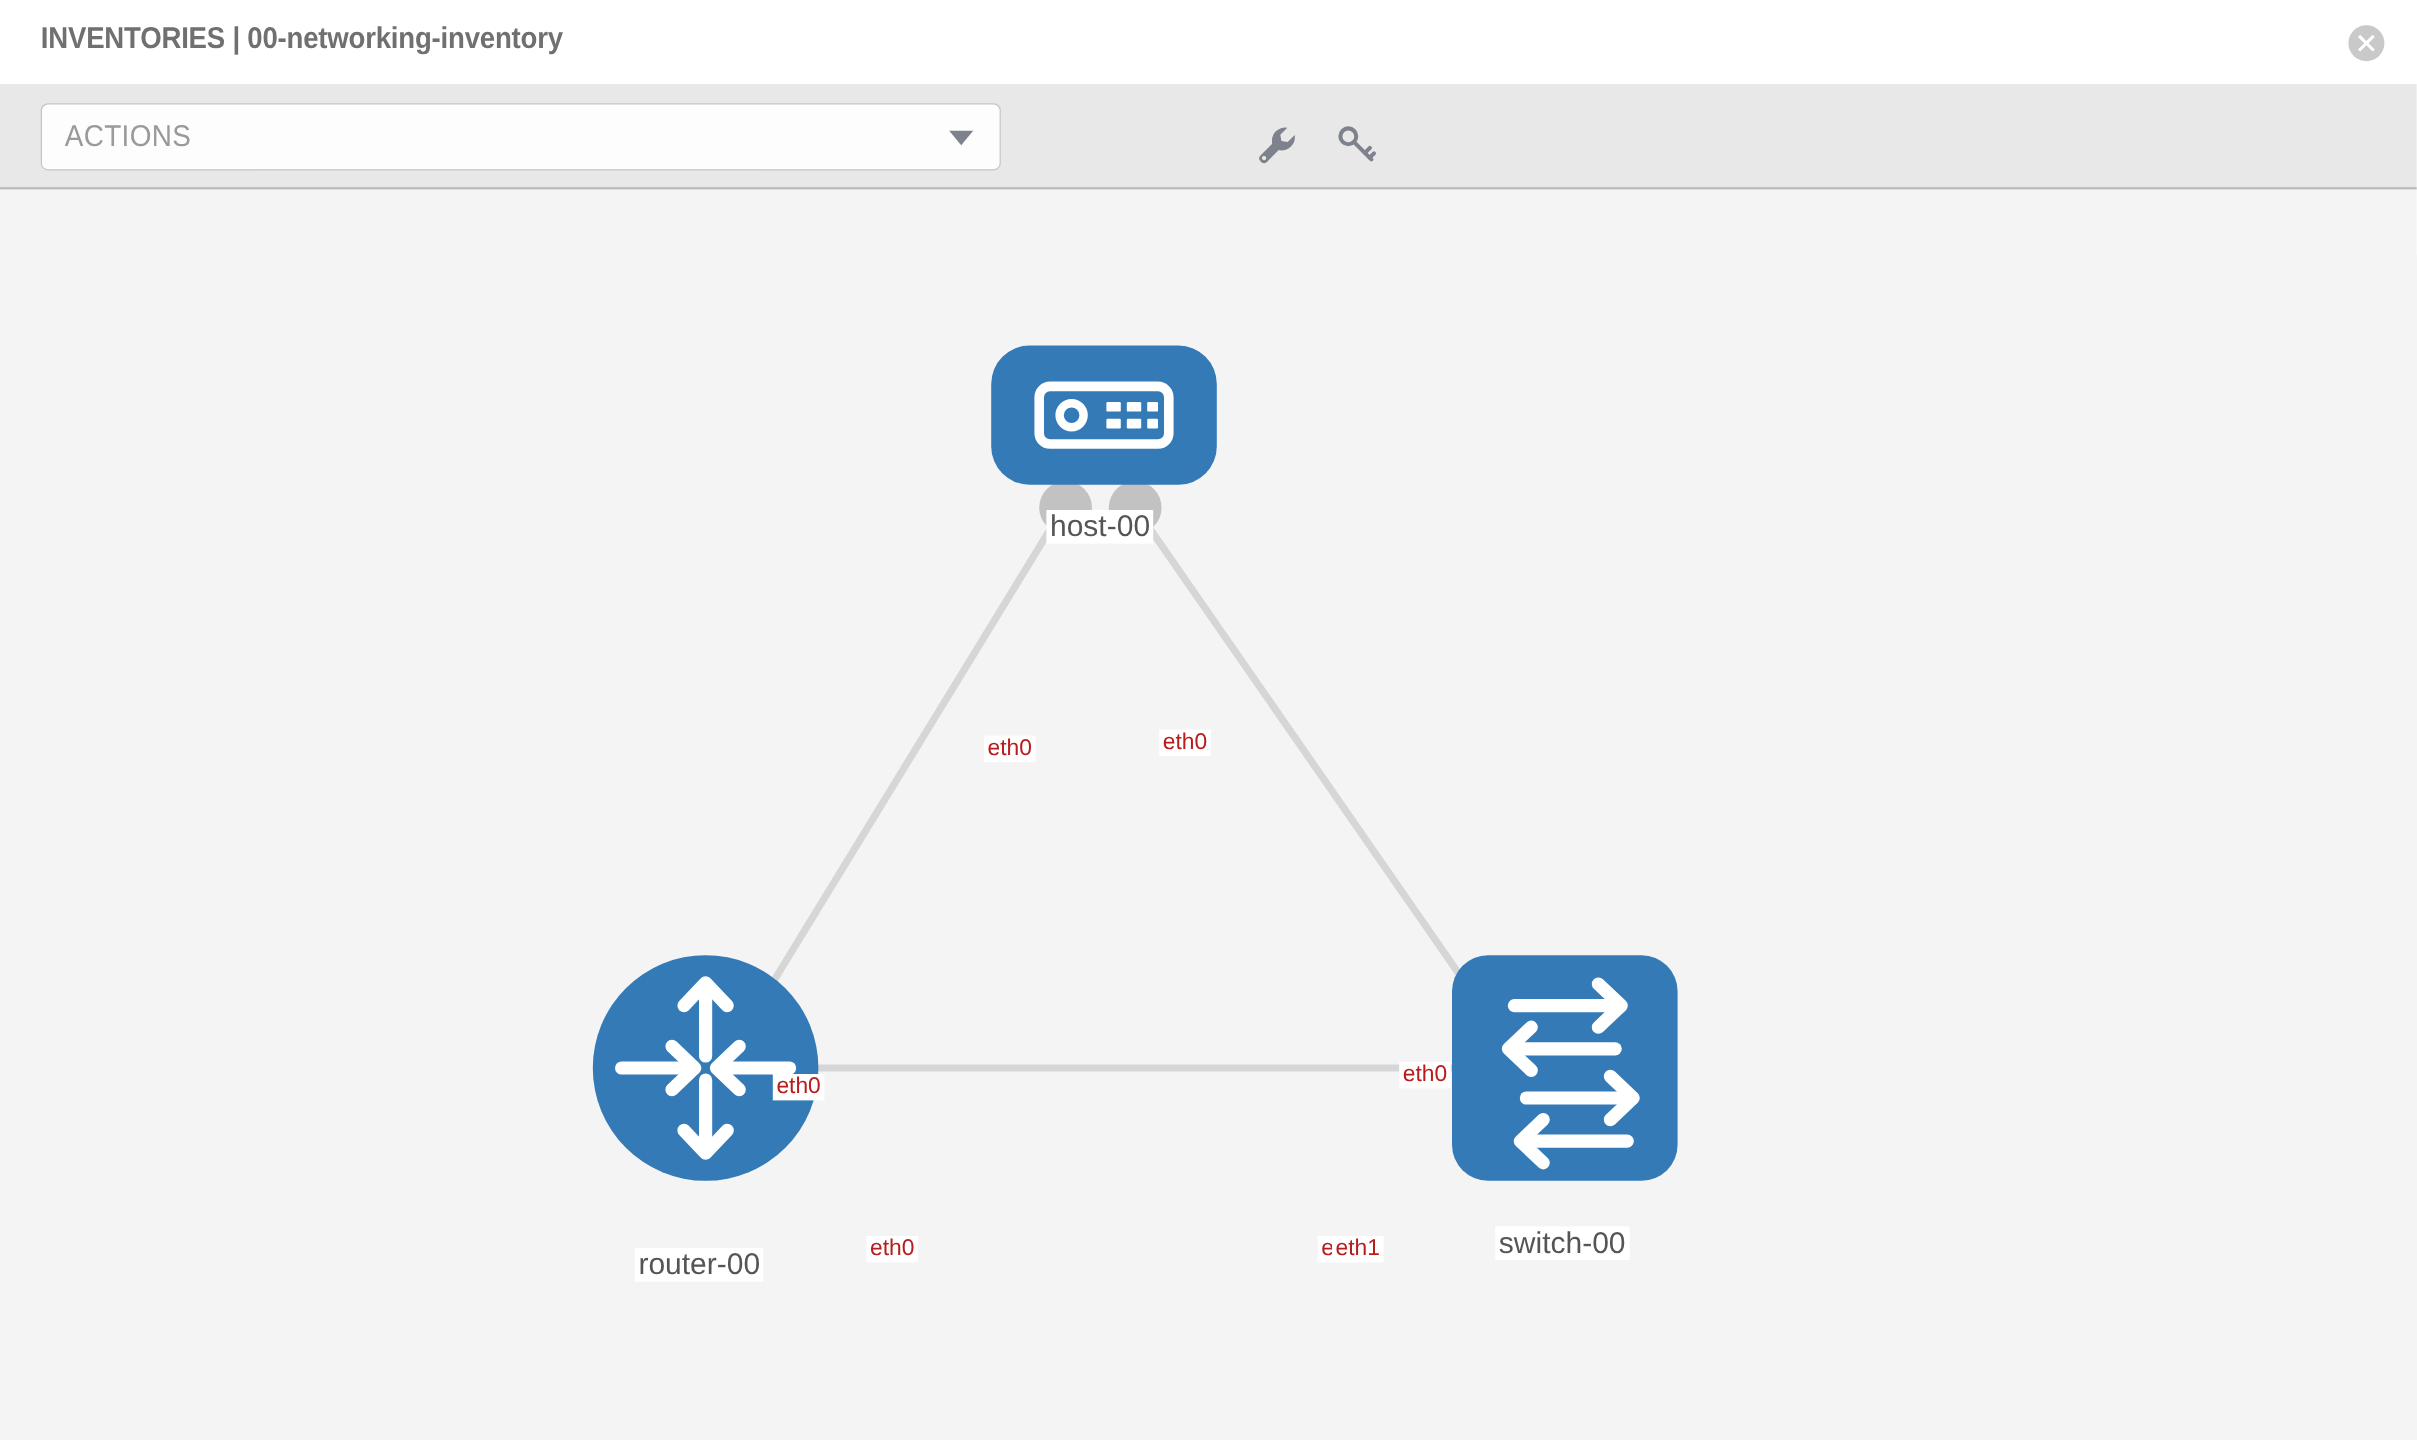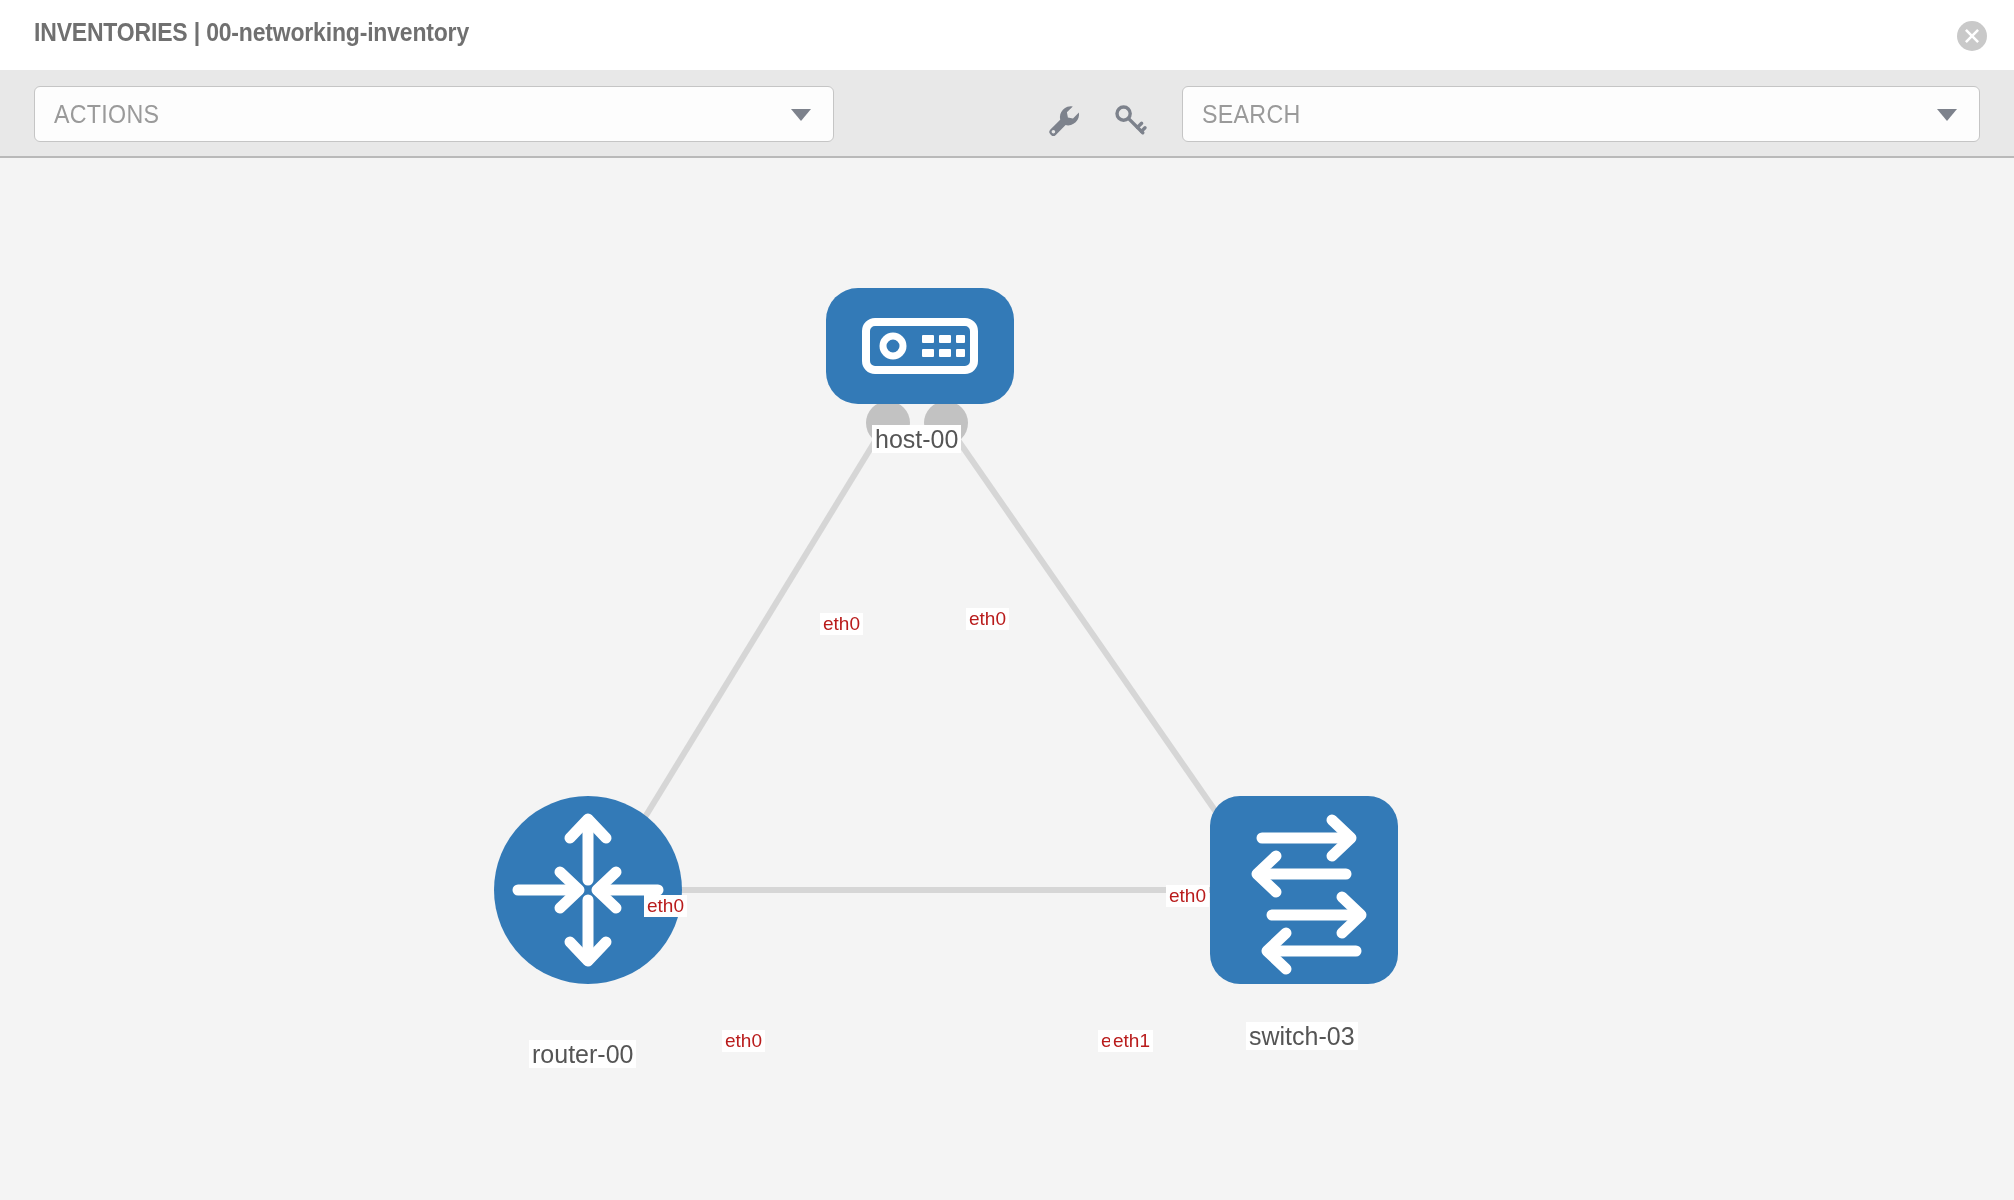--- a/index.html
+++ b/index.html
@@ -173,24 +173,20 @@
       <svg width="40" height="40" viewBox="0 0 40 40" aria-hidden="true">
         <g fill="none" stroke="#7d828c" stroke-width="3.4" stroke-linecap="round">
           <circle cx="13.6" cy="13.6" r="6.6"></circle>
           <path d="M18.4 18.4 L32.8 32.8"></path>
           <path d="M27.4 27.4 L31.6 23.2"></path>
           <path d="M31.4 31.4 L35.0 27.8"></path>
         </g>
       </svg>
     </div>
 
-    <div class="select-box" id="search-select">
-      <span class="sel-label">SEARCH</span>
-      <span class="caret"></span>
-    </div>
   </div>
 
   <div class="canvas">
 
     <svg class="topology" viewBox="0 0 2014 1042">
 
       <g stroke="#d6d6d6" stroke-width="6" fill="none">
         <line x1="620" y1="700" x2="888" y2="262"></line>
         <line x1="944" y1="262" x2="1248" y2="700"></line>
         <line x1="650" y1="732" x2="1245" y2="732"></line>
@@ -252,21 +248,21 @@
           <path d="M1342 739 L1361 757 L1342 775"></path>
 
           <path d="M1356 793 L1268 793"></path>
           <path d="M1286 775 L1267 793 L1286 811"></path>
         </g>
       </g>
     </svg>
 
     <div class="nlabel node-name" style="left:872px; top:243px;">host-00</div>
     <div class="nlabel node-name" style="left:529px; top:858px;">router-00</div>
-    <div class="nlabel node-name" style="left:1246px; top:840px;">switch-03</div>
+    <div class="nlabel node-name" style="left:1246px; top:840px;">switch-00</div>
 
     <div class="nlabel iface" style="left:820px; top:455px;">eth0</div>
     <div class="nlabel iface" style="left:966px; top:450px;">eth0</div>
     <div class="nlabel iface" style="left:644px; top:737px;">eth0</div>
     <div class="nlabel iface" style="left:1166px; top:727px;">eth0</div>
     <div class="nlabel iface" style="left:722px; top:872px;">eth0</div>
     <div class="nlabel iface" style="left:1098px; top:872px;">eth0</div>
     <div class="nlabel iface" style="left:1110px; top:872px;">eth1</div>
 
   </div>

